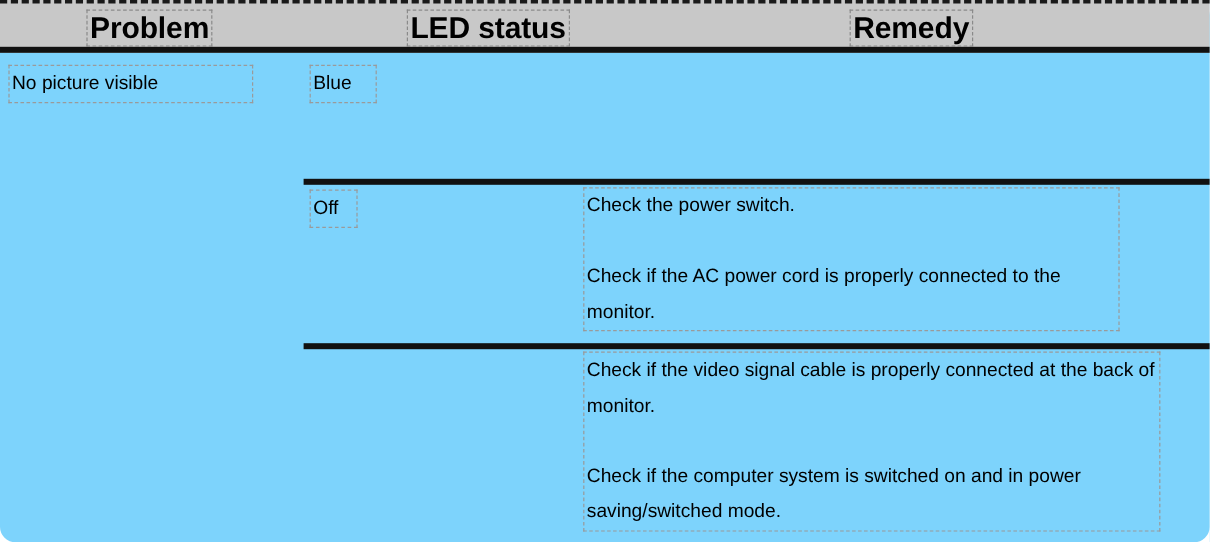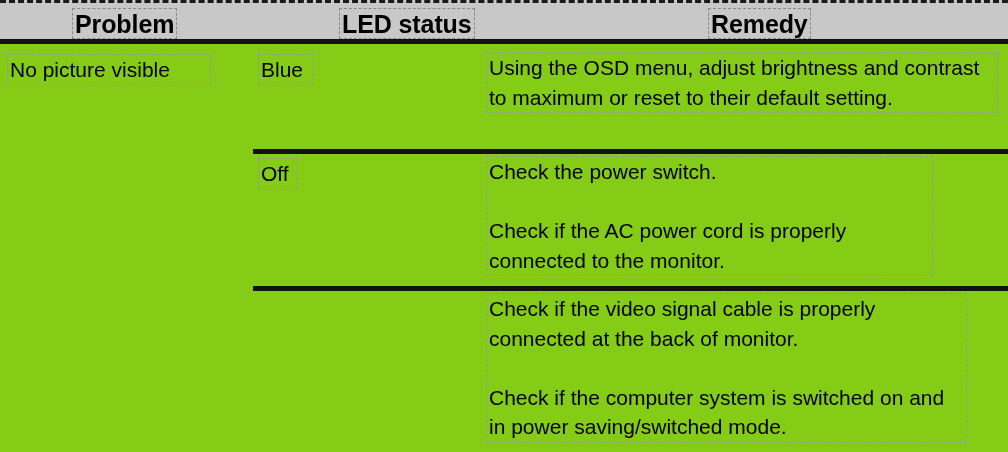--- a/index.html
+++ b/index.html
@@ -11,21 +11,22 @@
     width: 1008px; height: 452px;
     font-family: "Liberation Sans", sans-serif;
     color: #000000;
     overflow: hidden;
   }
 
   .doc-table {
     position: relative;
     width: 1008px;
     height: 452px;
-    background: #84cc16;
+    background: #7dd3fc;
+    border-radius: 13px;
   }
 
   
   .thead {
     position: absolute;
     left: 0; top: 0;
     width: 1008px;
     height: 44px;
     background: #c8c8c8;
     border-top: 3px dashed #1a1a1a;
@@ -64,21 +65,21 @@
     background: #111111;
   }
   .rule-1 { top: 105px; }
   .rule-2 { top: 242px; }
 
   
   .cell {
     position: absolute;
     border: 1px dashed #9a9a9a;
     padding: 0 2px;
-    font-size: 21px;
+    font-size: 16px;
     line-height: 29.5px;
     white-space: pre-line;
   }
 
   
   .c-problem {
     left: 7px;
     top: 10px;
     width: 204px;
   }
@@ -109,21 +110,20 @@
   <div class="tbody">
 
     <div class="row-rule rule-1"></div>
     <div class="row-rule rule-2"></div>
 
     <div class="cell c-problem">No picture visible</div>
 
     <div class="cell c-led led-1">Blue</div>
     <div class="cell c-led led-2">Off</div>
 
-    <div class="cell c-remedy rem-1">Using the OSD menu, adjust brightness and contrast to maximum or reset to their default setting.</div>
     <div class="cell c-remedy rem-2">Check the power switch.
 
 Check if the AC power cord is properly connected to the monitor.</div>
     <div class="cell c-remedy rem-3">Check if the video signal cable is properly connected at the back of monitor.
 
 Check if the computer system is switched on and in power saving/switched mode.</div>
 
   </div>
 </div>
 

